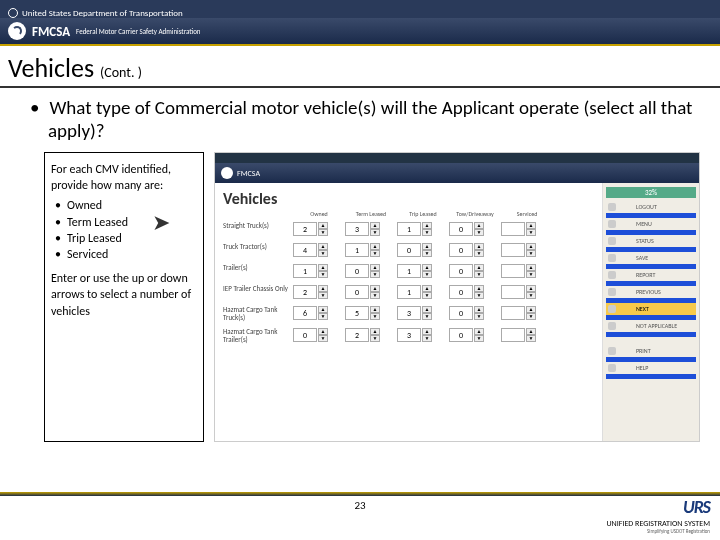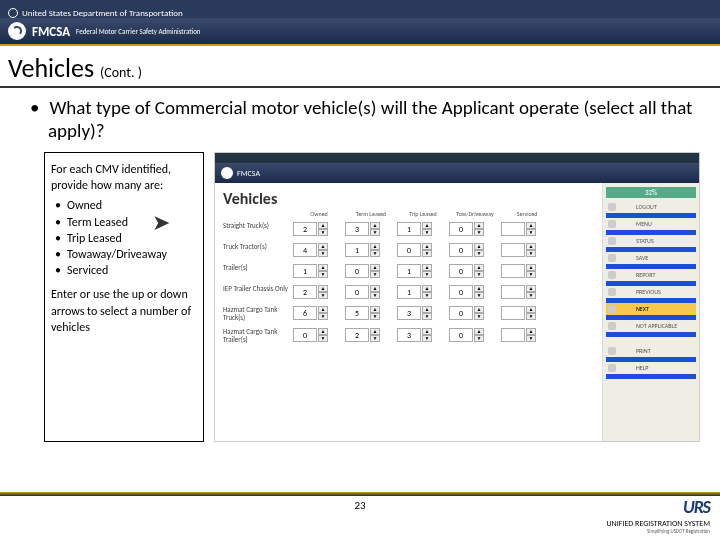--- a/index.html
+++ b/index.html
@@ -73,21 +73,20 @@
 
 <div class="bullet-main">What type of Commercial motor vehicle(s) will the Applicant operate (select all that apply)?</div>
 
 <div class="content-row">
   <div class="info-box">
     <div class="lead">For each CMV identified, provide how many are:</div>
     <ul>
       <li>Owned</li>
       <li>Term Leased</li>
       <li>Trip Leased</li>
-      <li>Towaway/Driveaway</li>
       <li>Serviced</li>
     </ul>
     <div>Enter or use the up or down arrows to select a number of vehicles</div>
   </div>
 
   <div class="screenshot">
     <div class="ss-top"></div>
     <div class="ss-head">
       <span class="lc"></span>
       <span>FMCSA</span>

